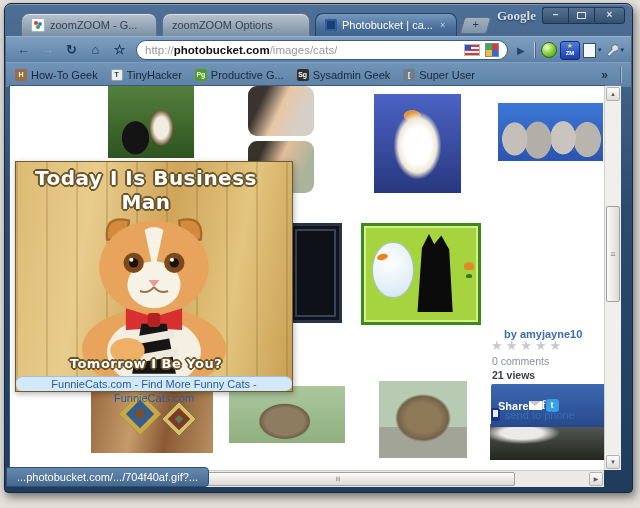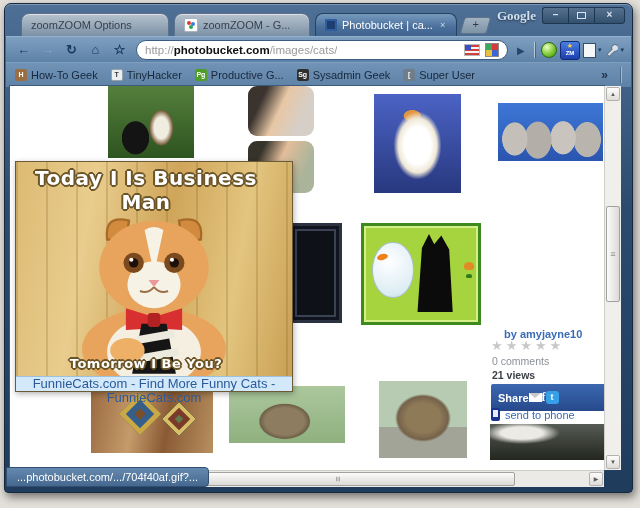--- a/index.html
+++ b/index.html
@@ -140,21 +140,21 @@
     border:1px solid #6b5a33;box-shadow:1px 2px 6px rgba(0,0,0,.3);
     background:repeating-linear-gradient(90deg,rgba(122,88,28,.22) 0 2px,rgba(255,255,255,0) 2px 30px),
     linear-gradient(100deg,#dcba72,#e9cd8e 26%,#cfa55a 52%,#e3c57f 76%,#c89e52);}
   .memetext{position:absolute;left:0;right:16px;text-align:center;color:#fff;font-weight:bold;
     font-family:"DejaVu Sans",sans-serif;letter-spacing:.5px;
     text-shadow:-2px 0 0 #6b5426,2px 0 0 #6b5426,0 -2px 0 #6b5426,0 2px 0 #6b5426,
       -1px -1px 0 #6b5426,1px 1px 0 #6b5426,-1px 1px 0 #6b5426,1px -1px 0 #6b5426;}
   .meme-top{top:4px;font-size:20px;}
   .meme-bottom{bottom:20px;font-size:13px;}
   .meme-footer{position:absolute;bottom:0;left:0;right:0;height:14px;background:#d3e9fa;
-    border-top:1px solid #9cc0de;text-align:center;font-size:13px;line-height:14px;color:#2a5a9a;}
+    border-top:1px solid #9cc0de;text-align:center;font-size:11px;line-height:14px;color:#2a5a9a;border-radius:7px;}
   .meme-cat{position:absolute;left:50%;bottom:14px;transform:translateX(-50%);}
   
   .selected{left:480px;top:128px;width:114px;height:104px;border:2px solid #e02020;z-index:2;}
   .mini{position:absolute;inset:0;overflow:hidden;
     background:repeating-linear-gradient(90deg,rgba(122,88,28,.22) 0 1px,rgba(255,255,255,0) 1px 13px),
     linear-gradient(100deg,#dcba72,#e9cd8e 26%,#cfa55a 52%,#e3c57f 76%,#c89e52);}
   .minitext{position:absolute;left:0;right:0;text-align:center;color:#fff;font-weight:bold;
     font-family:"DejaVu Sans",sans-serif;
     text-shadow:-1px 0 0 #6b5426,1px 0 0 #6b5426,0 -1px 0 #6b5426,0 1px 0 #6b5426;}
   .mini-top{top:3px;font-size:9px;}
@@ -163,21 +163,21 @@
     border-top:1px solid #9cc0de;}
   .mini-cat{position:absolute;left:50%;bottom:6px;transform:translateX(-50%);}
   .cursor{position:absolute;left:44%;top:50%;z-index:4;}
   
   .author{position:absolute;left:482px;top:242px;font-size:11px;font-weight:bold;color:#3a6cb6;padding-left:12px;}
   .stars{position:absolute;left:481px;top:252px;font-size:13px;color:#c8c8c8;letter-spacing:3px;}
   .comments{position:absolute;left:482px;top:269px;font-size:10.5px;color:#8a9099;}
   .views{position:absolute;left:482px;top:283px;font-size:10.5px;font-weight:bold;color:#3c4148;}
   .sharebar{position:absolute;left:481px;top:298px;width:113px;height:19px;border-radius:2px;
     background:linear-gradient(#3b68b0,#27498c);display:flex;align-items:center;
-    padding:4px 7px;color:#fff;font-size:11px;font-weight:bold;}
+    padding:12px 7px;color:#fff;font-size:11px;font-weight:bold;}
   .envelope{width:13px;height:9px;background:#fff;position:relative;flex:none;}
   .envelope::before{content:"";position:absolute;left:0;top:0;border-left:6.5px solid transparent;
     border-right:6.5px solid transparent;border-top:5px solid #c8c8c8;}
   .fbicon{font-family:"Liberation Serif",serif;font-size:12px;font-weight:bold;color:#fff;}
   .twicon{width:13px;height:13px;border-radius:3px;background:#35a0e8;color:#fff;font-size:9px;
     font-weight:bold;text-align:center;line-height:13px;flex:none;}
   .send{position:absolute;left:481px;top:322px;display:flex;align-items:center;gap:5px;
     font-size:11px;color:#3a6cb6;}
   .phoneicon{width:9px;height:13px;background:#18328f;border-radius:2px;position:relative;flex:none;}
   .phoneicon::before{content:"";position:absolute;left:2px;top:2px;width:5px;height:7px;background:#e8ecf8;}
@@ -242,26 +242,26 @@
   <div class="titlebar">
     <span class="brand">Google</span>
     <div class="winbtns">
       <div class="winbtn">–</div>
       <div class="winbtn">
           <div class="boxglyph"></div>
         </div>
       <div class="winbtn">×</div>
     </div>
     <div class="tabs">
-      <div class="tab inactive t2">
-        <span>zoomZOOM Options</span>
-      </div>
       <div class="tab inactive t1">
         <span class="favicon fav-zoom"></span>
         <span>zoomZOOM - G...</span>
+      </div>
+      <div class="tab inactive t2">
+        <span>zoomZOOM Options</span>
       </div>
       <div class="tab active t3">
         <span class="favicon fav-pb"></span>
         <span>Photobucket | ca...</span>
         <span class="tabclose">×</span>
       </div>
       <div class="newtab">
         <span>+</span>
       </div>
     </div>

